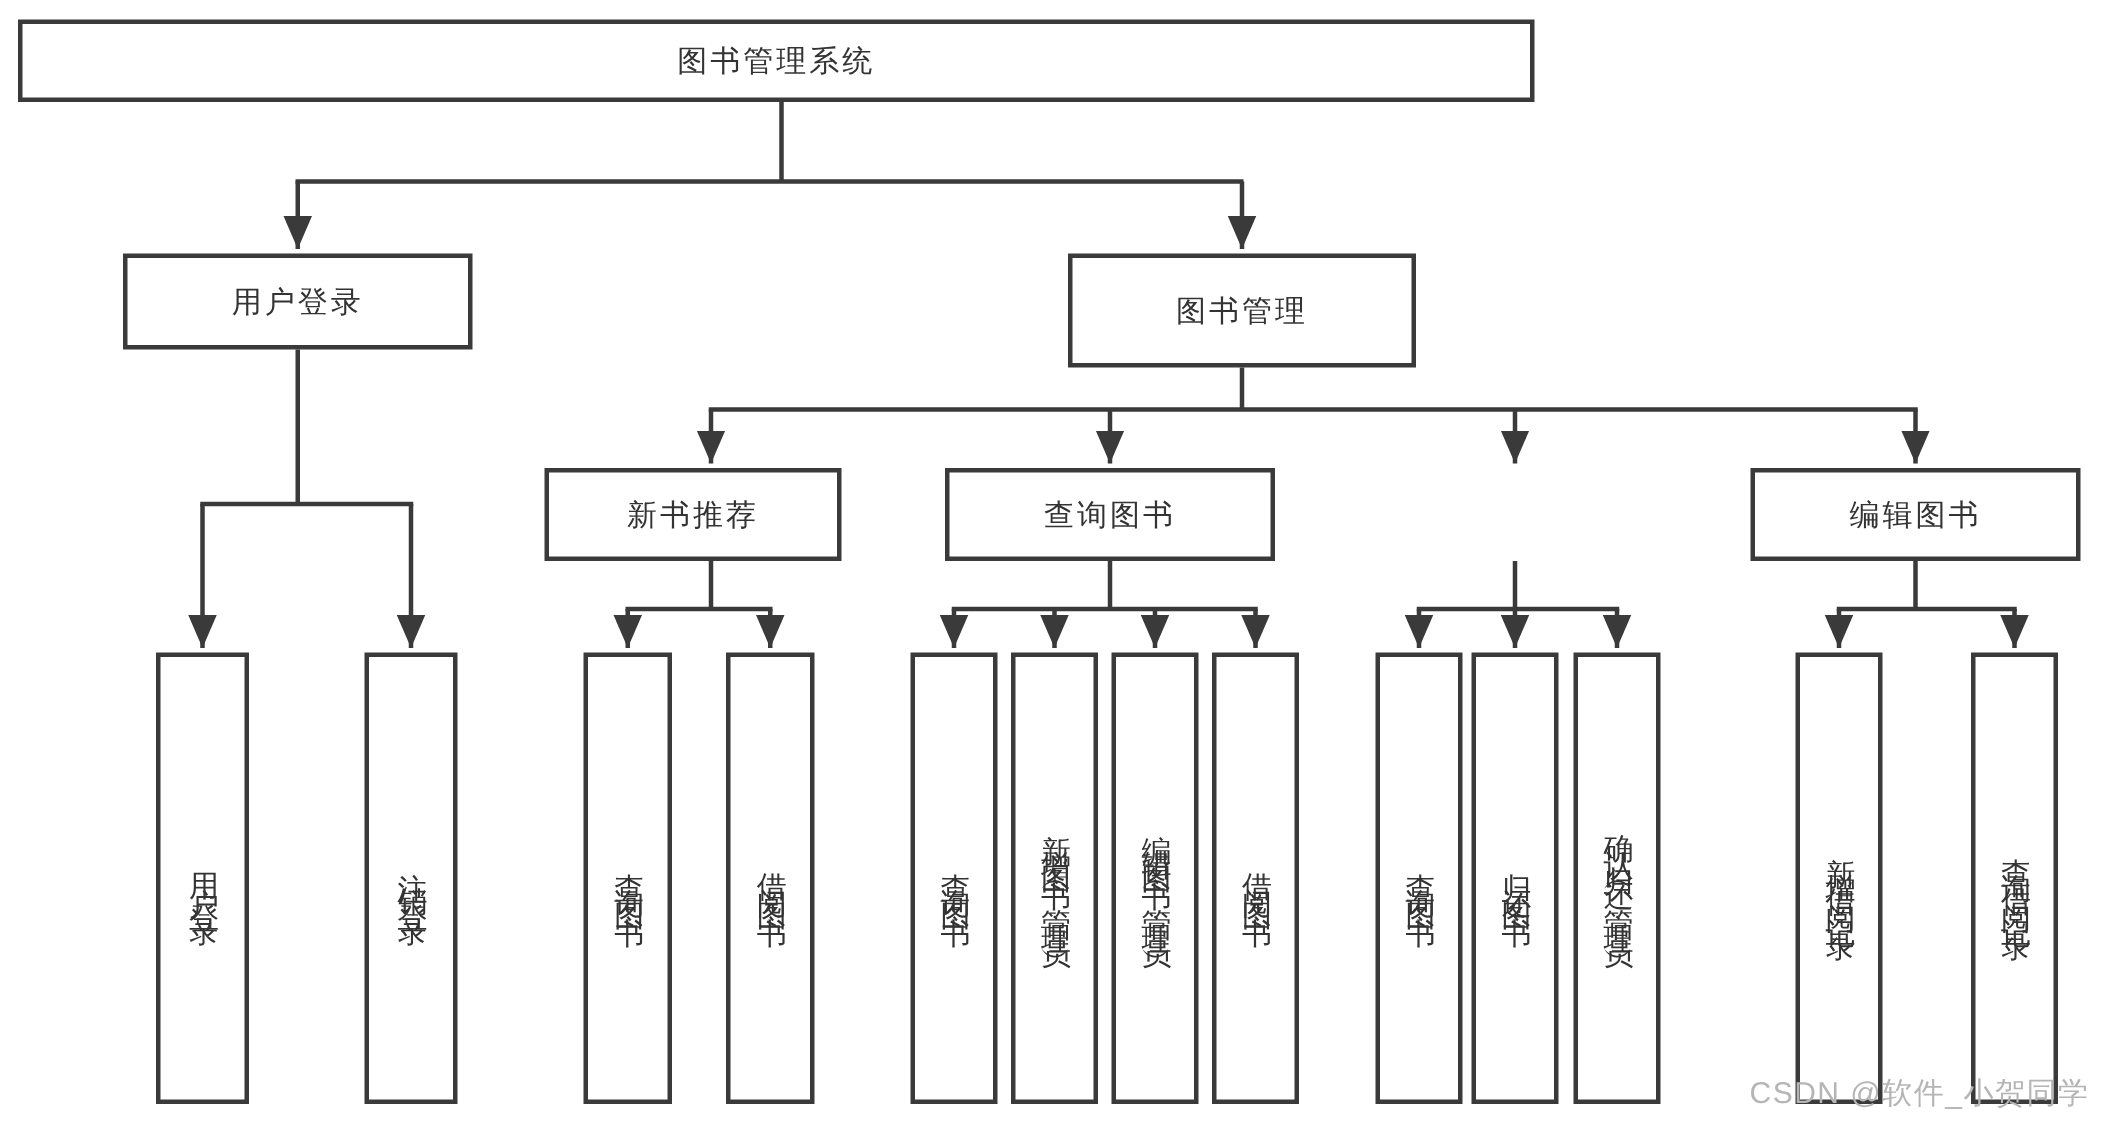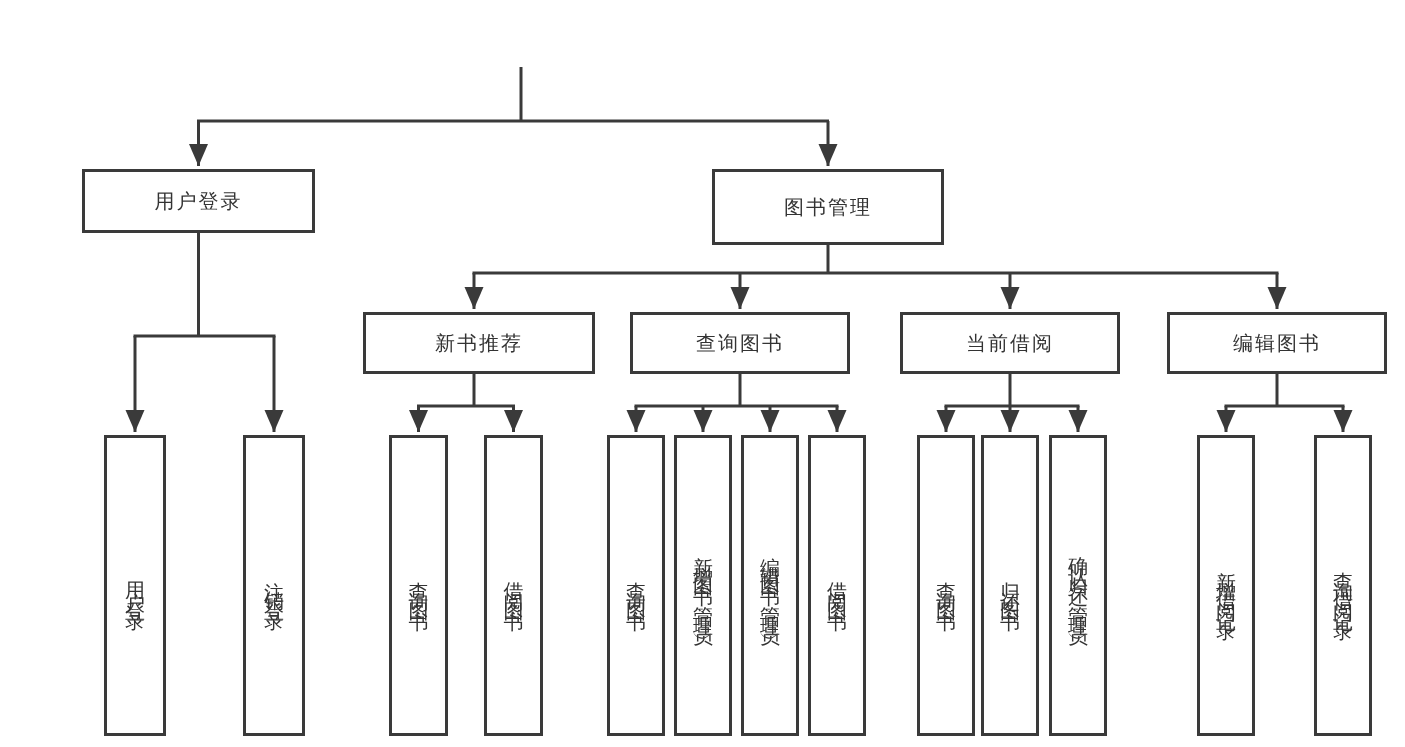--- a/index.html
+++ b/index.html
@@ -72,36 +72,36 @@
       <path d="M1010,406 V432" marker-end="url(#ah)"></path>
       <path d="M1078,406 V432" marker-end="url(#ah)"></path>
 
       <path d="M1277,374 V406"></path>
       <path d="M1224.5,406 H1344.5"></path>
       <path d="M1226,406 V432" marker-end="url(#ah)"></path>
       <path d="M1343,406 V432" marker-end="url(#ah)"></path>
     </g>
   </svg>
 
+  <div class="box" style="left:12px;top:13px;width:1011px;height:55px">
+    <span class="lbl">图书管理系统</span>
+  </div>
 
   <div class="box" style="left:82px;top:169px;width:233px;height:64px">
     <span class="lbl">用户登录</span>
   </div>
   <div class="box" style="left:712px;top:169px;width:232px;height:76px">
     <span class="lbl">图书管理</span>
   </div>
 
-  <div class="box" style="left:363px;top:312px;width:232px;height:62px">
+  <div class="box" style="left:363px;top:312px;width:198px;height:62px">
     <span class="lbl">新书推荐</span>
   </div>
   <div class="box" style="left:630px;top:312px;width:220px;height:62px">
     <span class="lbl">查询图书</span>
-  </div>
-  <div class="box" style="left:900px;top:312px;width:220px;height:62px">
-    <span class="lbl">当前借阅</span>
   </div>
   <div class="box" style="left:1167px;top:312px;width:220px;height:62px">
     <span class="lbl">编辑图书</span>
   </div>
 
   <div class="box v" style="left:104px;top:435px;width:62px;height:301px">
     <span class="lbl">用户登录</span>
   </div>
   <div class="box v" style="left:243px;top:435px;width:62px;height:301px">
     <span class="lbl">注销登录</span>
@@ -137,14 +137,15 @@
     <span class="lbl">确认归还（管理员）</span>
   </div>
 
   <div class="box v" style="left:1197px;top:435px;width:58px;height:301px">
     <span class="lbl">新增借阅记录</span>
   </div>
   <div class="box v" style="left:1314px;top:435px;width:58px;height:301px">
     <span class="lbl">查询借阅记录</span>
   </div>
 
+  <div class="watermark">CSDN @软件_小贺同学</div>
 
 </div>
 
 </body></html>

